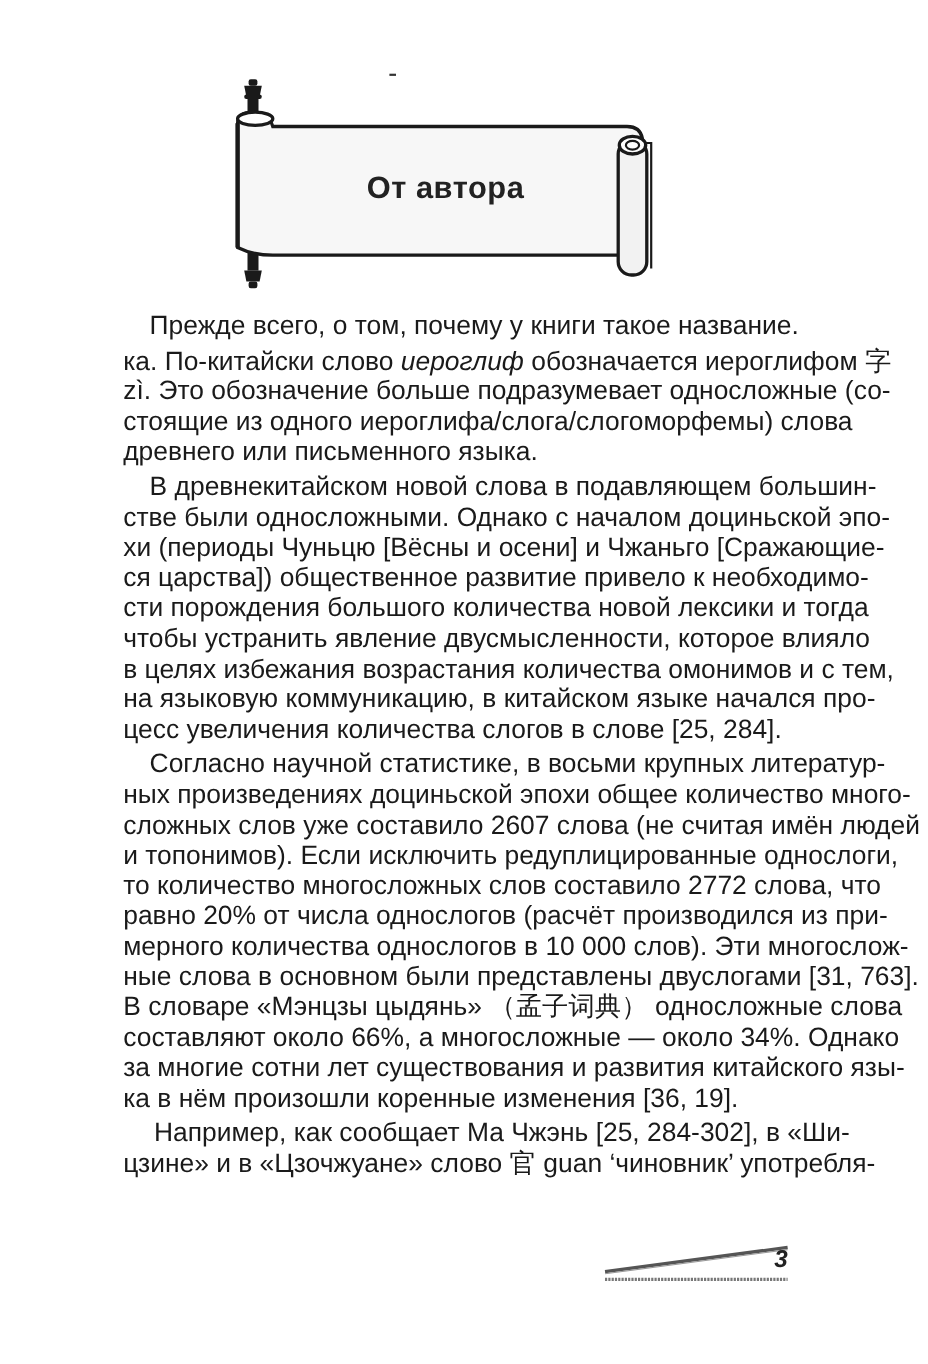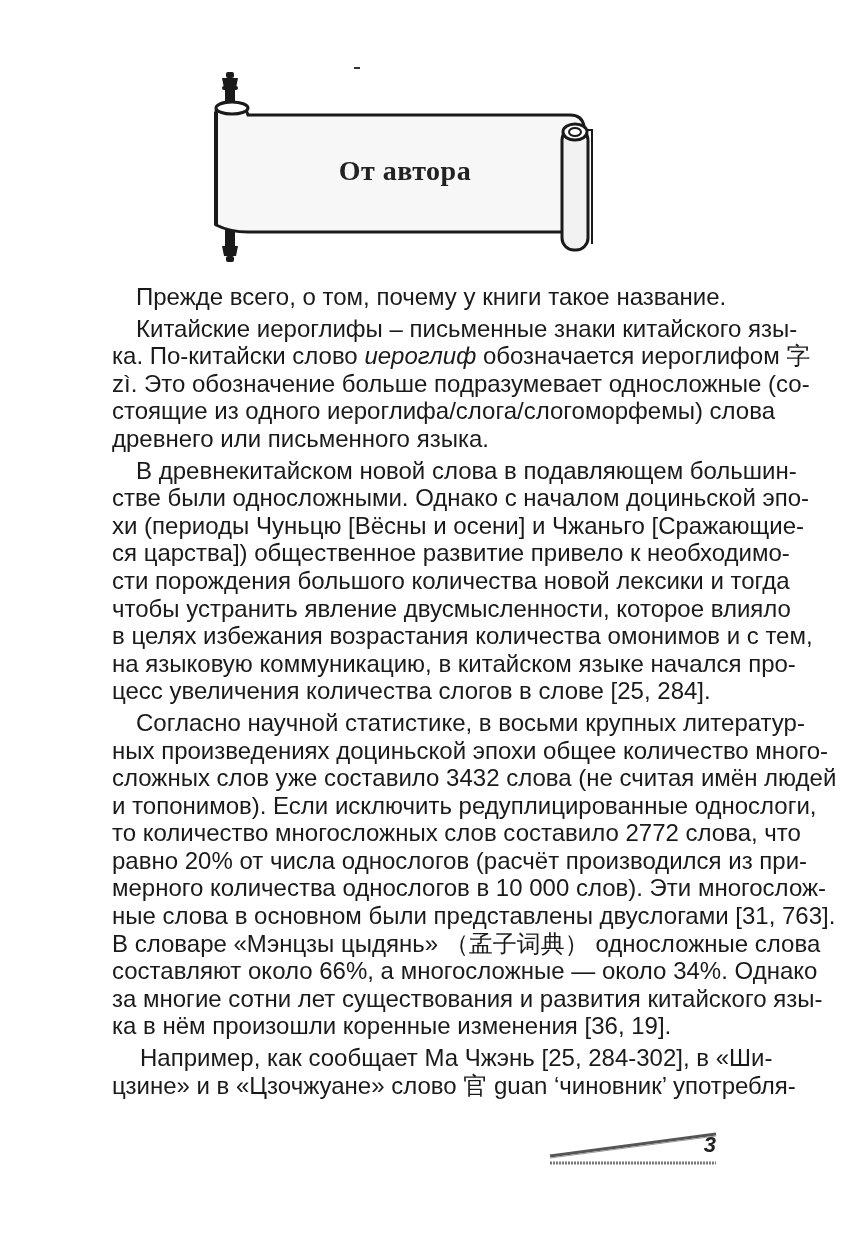--- a/index.html
+++ b/index.html
@@ -1,21 +1,21 @@
 <!DOCTYPE html>
 <html><head>
 <meta charset="utf-8">
 <style>
   html, body { margin: 0; padding: 0; background: #ffffff; }
   body { width: 844px; height: 1240px; position: relative; overflow: hidden;
          font-family: "Liberation Sans", sans-serif; color: #1a1a1a; }
   .scroll-wrap { position: absolute; left: 200px; top: 60px; width: 400px; height: 215px; }
   .scroll-wrap svg { position: absolute; left: 0; top: 0; }
   .scroll-title { position: absolute; left: 40px; top: 95px; width: 330px; text-align: center;
-                  font-family: Liberation Serif, serif; font-weight: bold; font-size: 28px; color: #222; letter-spacing: 0.5px; }
+                  font-family: Liberation Sans, sans-serif; font-weight: bold; font-size: 28px; color: #222; letter-spacing: 0.5px; }
   .text { position: absolute; left: 112px; top: 283px; width: 606px; font-size: 24px; line-height: 27.6px; text-align: justify; }
   .text p { margin: 0; text-indent: 0; }
   .line { display: block; white-space: nowrap; text-align-last: justify; height: 27.6px; }
   .line.last { text-align-last: left; }
   .indent { padding-left: 24px; }
   .indent2 { padding-left: 28px; }
   .cjk { font-family: "DejaVu Serif", serif; font-weight: normal; }
   .gap { height: 4px; }
   .footer { position: absolute; left: 548px; top: 1130px; width: 176px; height: 40px; }
   .page-num { position: absolute; right: 8px; top: 2px; font-weight: bold; font-style: italic; font-size: 22px; color: #222; }
@@ -54,21 +54,20 @@
   </svg>
   <div class="scroll-title">От автора</div>
 </div>
 
 <div class="text">
   <p>
     <span class="line last indent">Прежде всего, о том, почему у книги такое название.</span>
   </p>
   <div class="gap"></div>
   <p>
-    <span class="line indent">Китайские иероглифы – письменные знаки китайского язы-</span>
     <span class="line">ка. По-китайски слово <i>иероглиф</i> обозначается иероглифом <span class="cjk">字</span></span>
     <span class="line">zì. Это обозначение больше подразумевает односложные (со-</span>
     <span class="line">стоящие из одного иероглифа/слога/слогоморфемы) слова</span>
     <span class="line last">древнего или письменного языка.</span>
   </p>
   <div class="gap"></div>
   <p>
     <span class="line indent">В древнекитайском новой слова в подавляющем большин-</span>
     <span class="line">стве были односложными. Однако с началом доциньской эпо-</span>
     <span class="line">хи (периоды Чуньцю [Вёсны и осени] и Чжаньго [Сражающие-</span>
@@ -76,21 +75,21 @@
     <span class="line">сти порождения большого количества новой лексики и тогда</span>
     <span class="line">чтобы устранить явление двусмысленности, которое влияло</span>
     <span class="line">в целях избежания возрастания количества омонимов и с тем,</span>
     <span class="line">на языковую коммуникацию, в китайском языке начался про-</span>
     <span class="line last">цесс увеличения количества слогов в слове [25, 284].</span>
   </p>
   <div class="gap"></div>
   <p>
     <span class="line indent">Согласно научной статистике, в восьми крупных литератур-</span>
     <span class="line">ных произведениях доциньской эпохи общее количество много-</span>
-    <span class="line">сложных слов уже составило 3432 слова (не считая имён людей</span>
+    <span class="line">сложных слов уже составило 2607 слова (не считая имён людей</span>
     <span class="line">и топонимов). Если исключить редуплицированные однослоги,</span>
     <span class="line">то количество многосложных слов составило 2772 слова, что</span>
     <span class="line">равно 20% от числа однослогов (расчёт производился из при-</span>
     <span class="line">мерного количества однослогов в 10 000 слов). Эти многослож-</span>
     <span class="line">ные слова в основном были представлены двуслогами [31, 763].</span>
     <span class="line">В словаре «Мэнцзы цыдянь» （孟子词典） односложные слова</span>
     <span class="line">составляют около 66%, а многосложные — около 34%. Однако</span>
     <span class="line">за многие сотни лет существования и развития китайского язы-</span>
     <span class="line last">ка в нём произошли коренные изменения [36, 19].</span>
   </p>

